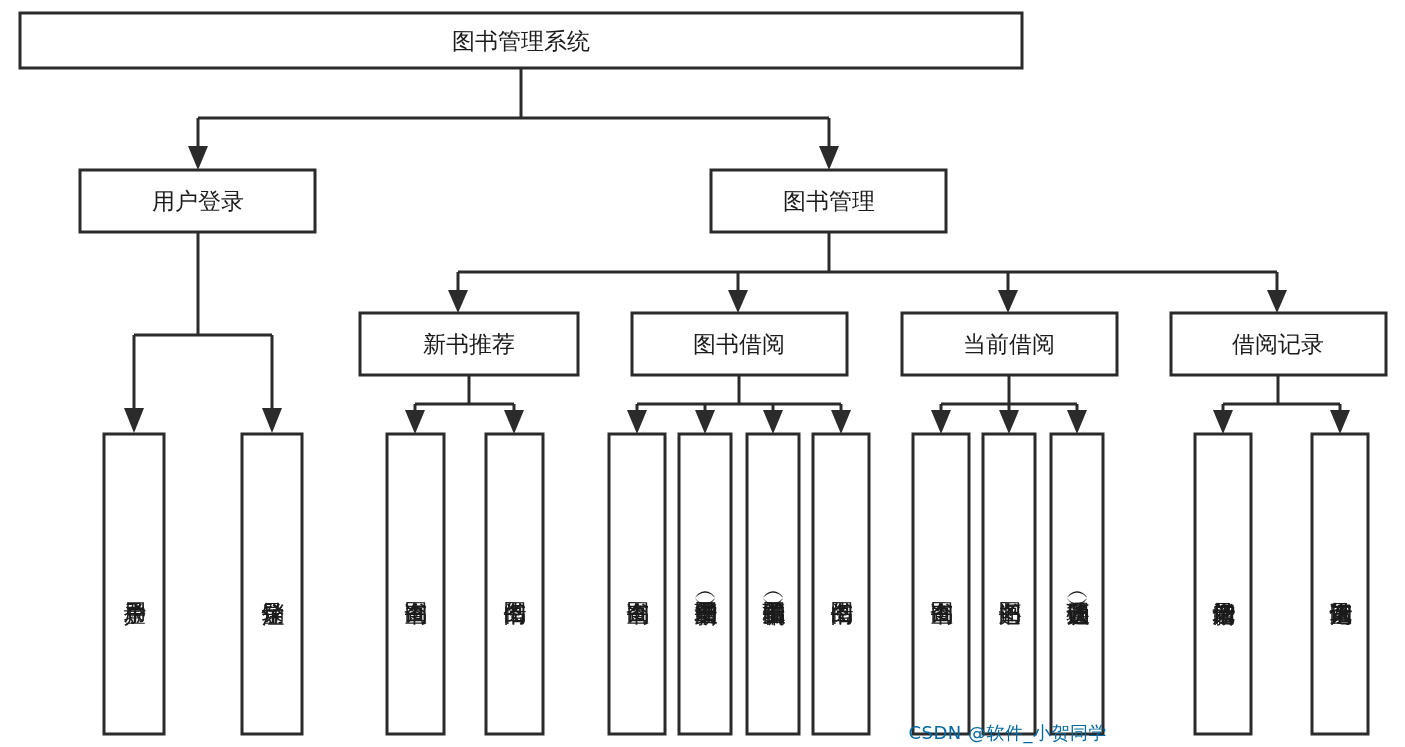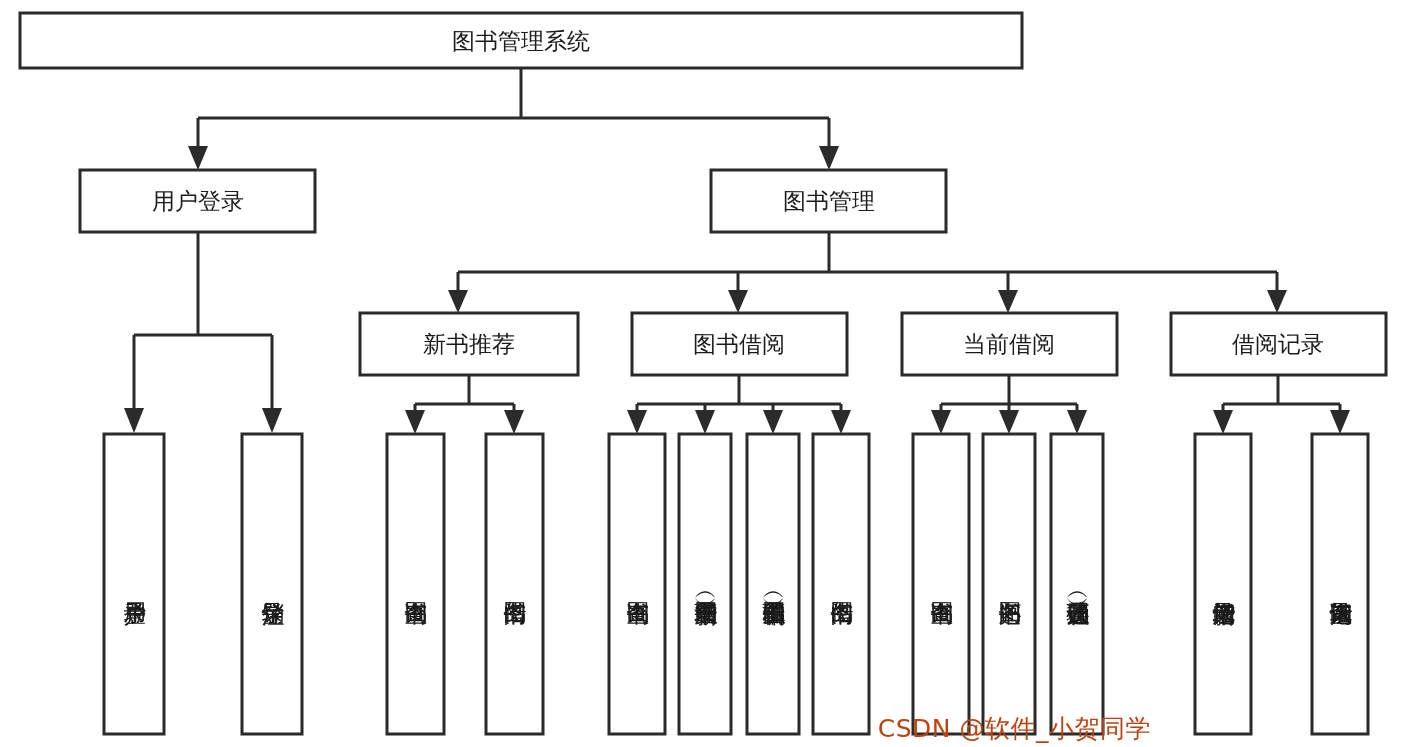--- a/index.html
+++ b/index.html
@@ -12,21 +12,20 @@
     width: 1405px;
     height: 747px;
     font-family: "DejaVu Sans", "Liberation Sans", sans-serif;
     overflow: hidden;
   }
   #diagram-root {
     position: relative;
     width: 1115px;
     height: 747px;
     background: #ffffff;
-    padding-left: 44px;
   }
   svg#structure-chart {
     position: absolute;
     left: 0;
     top: 0;
     width: 1405px;
     height: 747px;
     display: block;
   }
   .node-box {
@@ -56,22 +55,22 @@
     font-size: 23px;
     fill: #1b1b1b;
     text-anchor: middle;
     dominant-baseline: middle;
   }
   .watermark-text {
     position: absolute;
     right: 8px;
     bottom: 2px;
     font-family: "DejaVu Sans", "Liberation Sans", sans-serif;
-    font-size: 25px;
-    color: #c2410c;
+    font-size: 18px;
+    color: #0369a1;
     white-space: nowrap;
     letter-spacing: 0.5px;
   }
 </style>
 </head>
 <body>
 
 <div id="diagram-root">
 
   <svg id="structure-chart" viewBox="0 0 1405 747" xmlns="http://www.w3.org/2000/svg">

